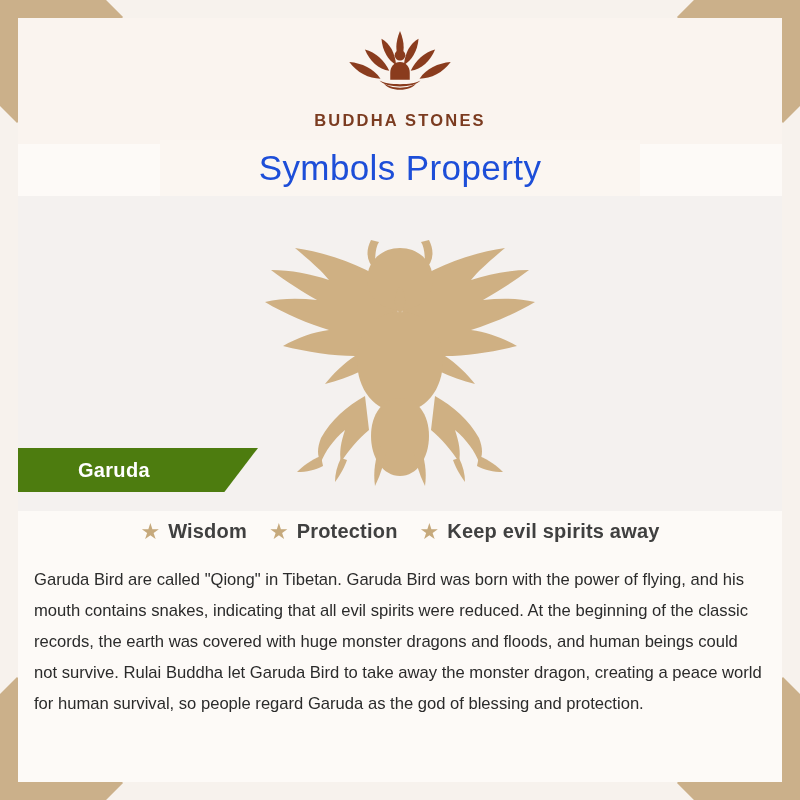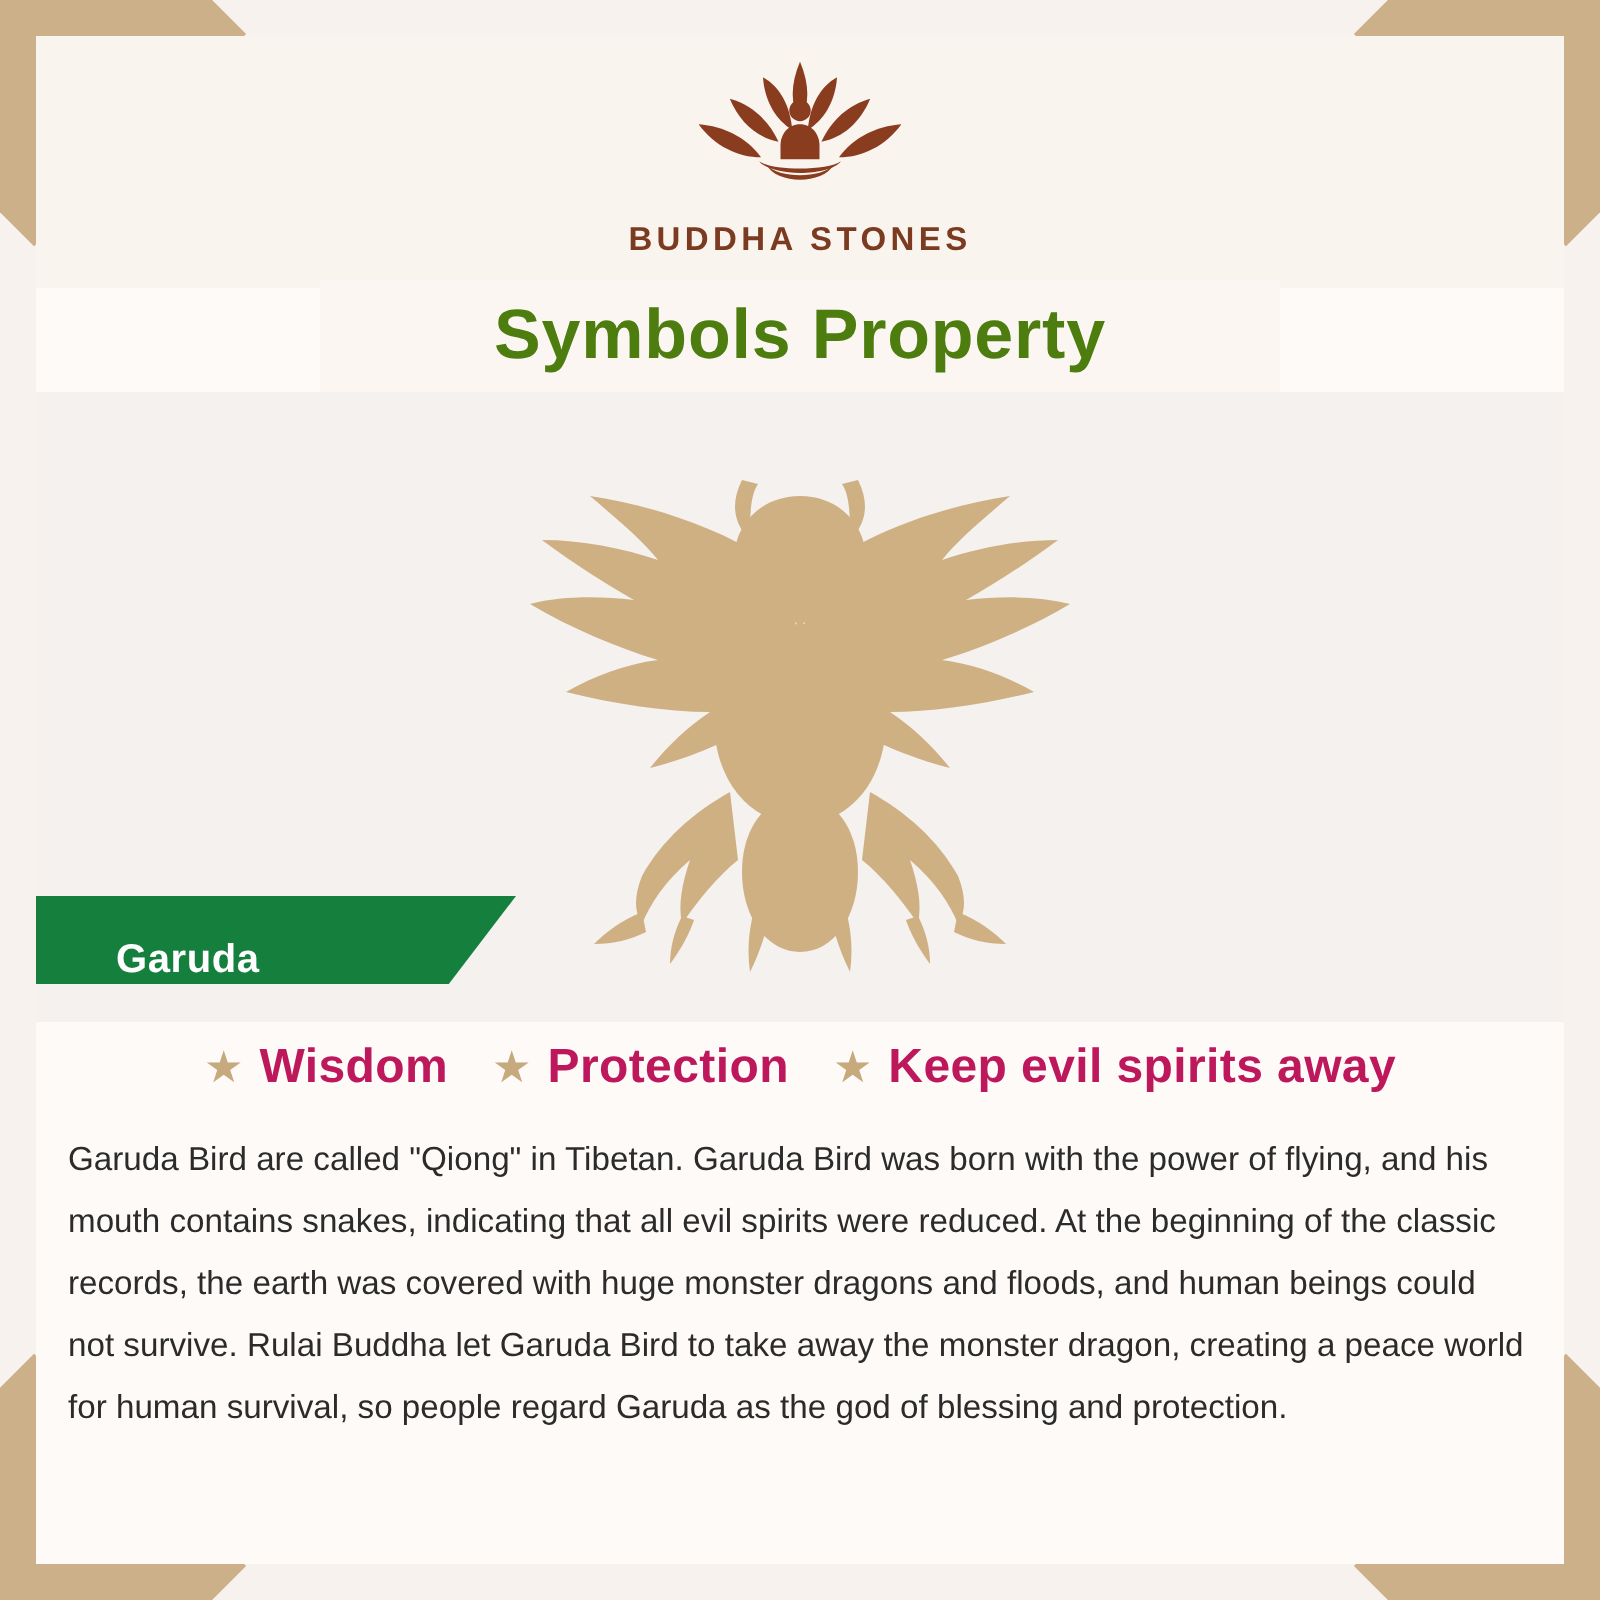--- a/index.html
+++ b/index.html
@@ -96,22 +96,22 @@
     top: 122px;
     width: 480px;
     height: 56px;
     background: #fbf6f1;
     display: flex;
     align-items: center;
     justify-content: center;
   }
   .title-text {
     font-size: 35px;
-    font-weight: bold;
-    color: #4d7c0f;
+    font-weight: normal;
+    color: #1d4ed8;
     letter-spacing: 0.4px;
     font-family: "Liberation Sans", sans-serif;
   }
 
   
   .hero {
     position: absolute;
     left: 0;
     top: 178px;
     width: 100%;
@@ -128,25 +128,25 @@
     height: 300px;
   }
 
   
   .label-ribbon {
     position: absolute;
     left: 0;
     top: 430px;
     width: 240px;
     height: 44px;
-    background: #15803d;
+    background: #4d7c0f;
     z-index: 5;
     display: flex;
-    align-items: flex-end;
-    padding-left: 40px;
+    align-items: center;
+    padding-left: 60px;
     box-sizing: border-box;
     clip-path: polygon(0 0, 100% 0, 86% 100%, 0 100%);
   }
   .label-ribbon-text {
     color: #ffffff;
     font-size: 20px;
     font-weight: bold;
     letter-spacing: 0.3px;
   }
 
@@ -166,22 +166,22 @@
     align-items: center;
     gap: 8px;
   }
   .star {
     color: #c6a97c;
     font-size: 22px;
     line-height: 1;
     display: inline-block;
   }
   .feature-label {
-    color: #be185d;
-    font-size: 24px;
+    color: #404040;
+    font-size: 20px;
     font-weight: bold;
     letter-spacing: 0.2px;
   }
 
   
   .body-copy {
     position: absolute;
     left: 16px;
     top: 546px;
     width: 730px;

